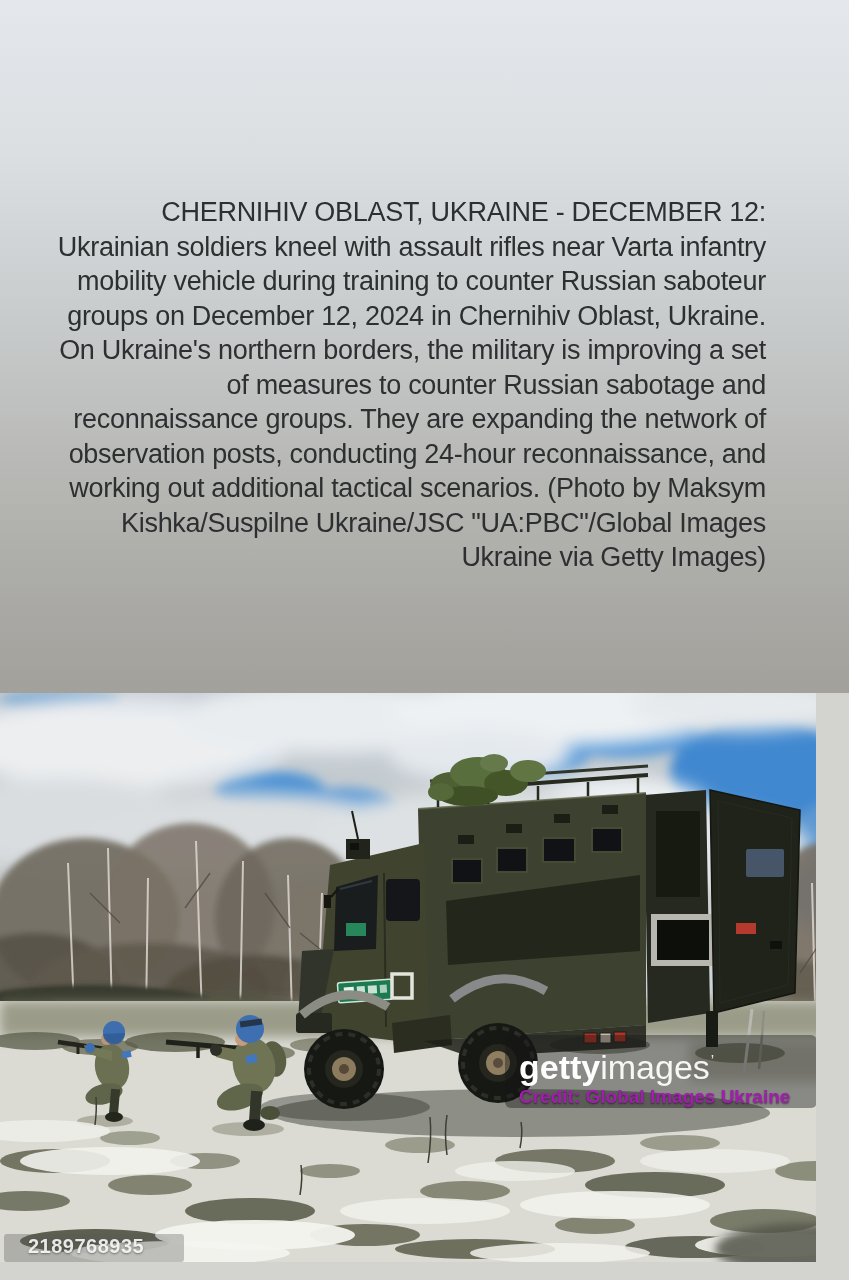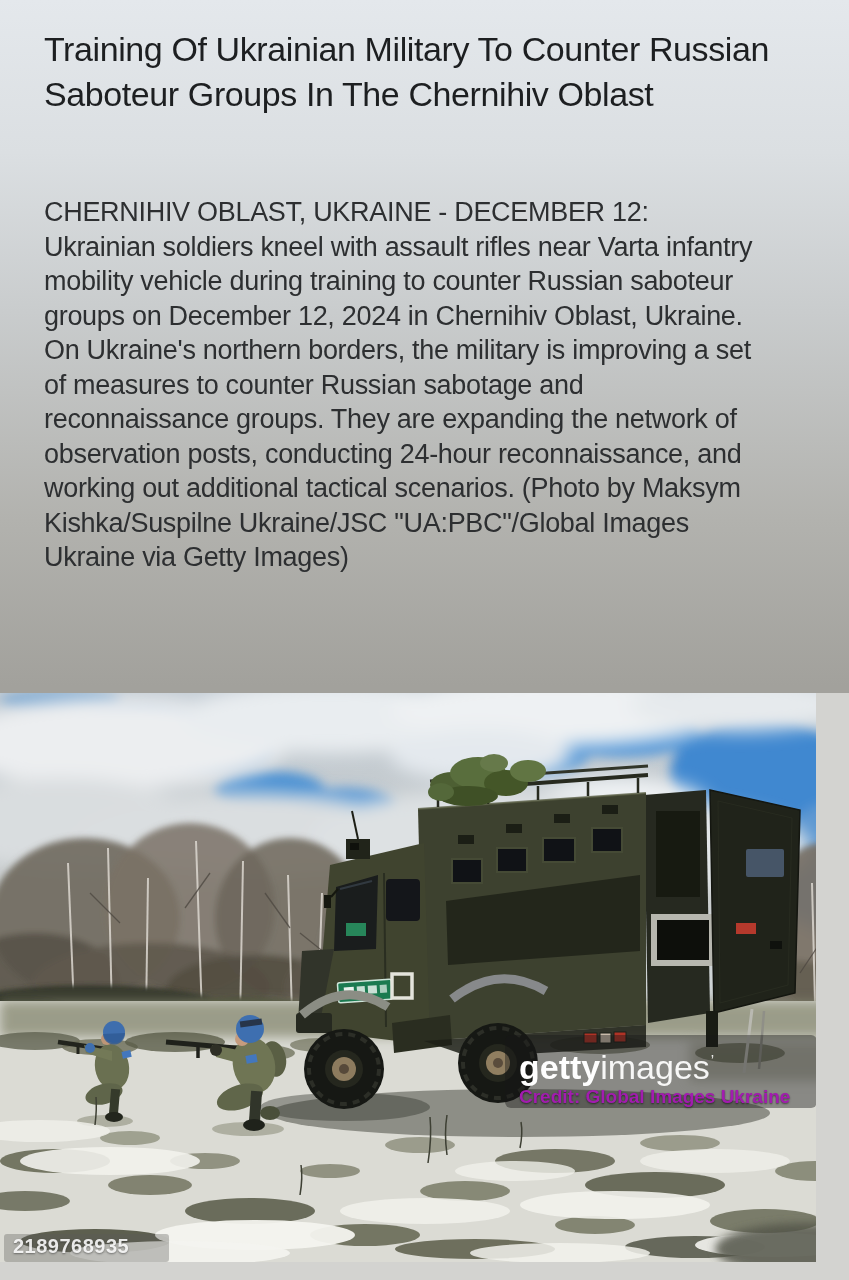--- a/index.html
+++ b/index.html
@@ -14,20 +14,21 @@
   }
   .page-title{
     position:absolute;left:44px;top:27px;width:748px;margin:0;
     font-size:34px;line-height:45px;font-weight:400;letter-spacing:-0.4px;
     color:#1d1f21;
   }
   .image-caption{
     position:absolute;left:44px;top:195px;width:722px;margin:0;
     font-size:27px;line-height:34.5px;font-weight:400;letter-spacing:-0.3px;
     color:#2d2f31;
+    text-align:right;
   }
   .photo{
     position:absolute;left:0;top:693px;width:816px;height:569px;margin:0;
     overflow:hidden;background:#c6cac9;
   }
   .photo svg{display:block;width:849px;height:569px;}
   .watermark{
     position:absolute;left:505px;top:342px;width:312px;height:73px;
     background:rgba(25,25,25,0.42);border-radius:6px;box-sizing:border-box;
     padding:7px 0 0 14px;color:#fff;
@@ -36,36 +37,35 @@
   .wm-brand .b{font-weight:700;color:#fefefe;}
   .wm-brand .r{font-weight:400;color:rgba(255,255,255,0.93);}
   .wm-brand .m{font-size:15px;vertical-align:14px;color:rgba(255,255,255,0.9);margin-left:1px;}
   .wm-credit{
     font-size:19px;font-weight:700;line-height:22px;margin-top:1px;
     color:#a21caf;text-shadow:0 1px 2px rgba(0,0,0,0.55);white-space:nowrap;
   }
   .image-id{
     position:absolute;left:4px;top:541px;
     background:rgba(90,90,88,0.34);border-radius:3px;
-    padding:1px 40px 4px 9px;
+    padding:1px 40px 4px 24px;
     font-size:20px;font-weight:700;color:rgba(255,255,255,0.88);
     text-shadow:0 1px 2px rgba(40,40,40,0.5);letter-spacing:0.5px;
   }
   .bottom-strip{
     position:absolute;left:0;top:1262px;width:849px;height:18px;
     background:#d3d3d0;
   }
 </style>
 </head>
 <body>
 
 <div class="page">
 
   <div class="top-section">
-    <h1 class="page-title">Training Of Ukrainian Military To Counter Russian Saboteur Groups In The Chernihiv Oblast</h1>
     <p class="image-caption">CHERNIHIV OBLAST, UKRAINE - DECEMBER 12: Ukrainian soldiers kneel with assault rifles near Varta infantry mobility vehicle during training to counter Russian saboteur groups on December 12, 2024 in Chernihiv Oblast, Ukraine. On Ukraine's northern borders, the military is improving a set of measures to counter Russian sabotage and reconnaissance groups. They are expanding the network of observation posts, conducting 24-hour reconnaissance, and working out additional tactical scenarios. (Photo by Maksym Kishka/Suspilne Ukraine/JSC "UA:PBC"/Global Images Ukraine via Getty Images)</p>
   </div>
 
   <figure class="photo">
     <svg viewBox="0 0 849 569" xmlns="http://www.w3.org/2000/svg">
       <defs>
         <linearGradient id="gSky" x1="0" y1="0" x2="0" y2="1">
           <stop offset="0" stop-color="#c3ccd4"></stop>
             <stop offset="0.7" stop-color="#c7cac9"></stop>
             <stop offset="1" stop-color="#c2c5c2"></stop>

